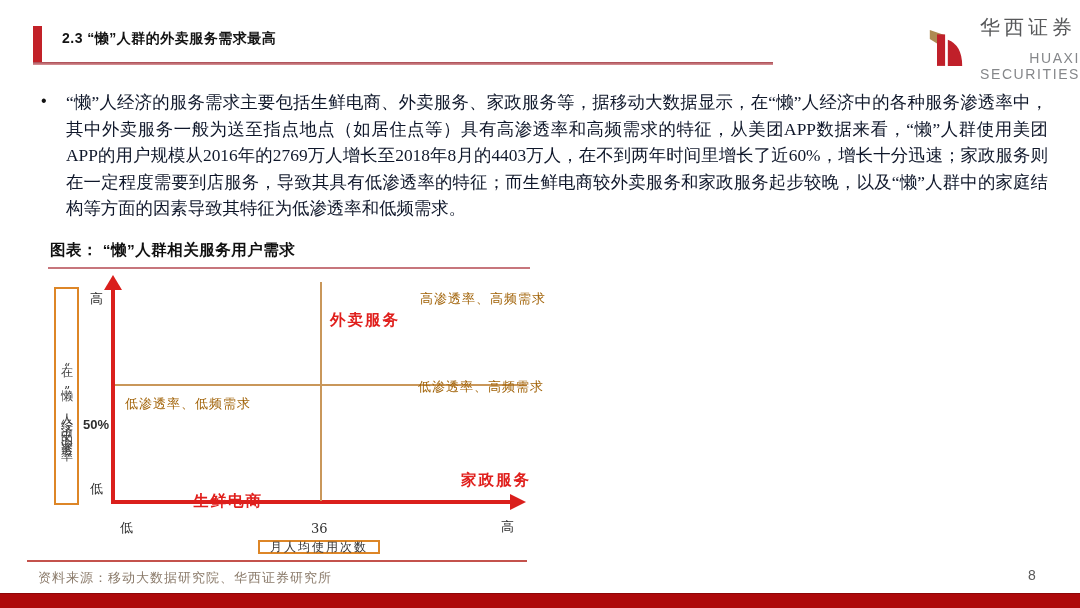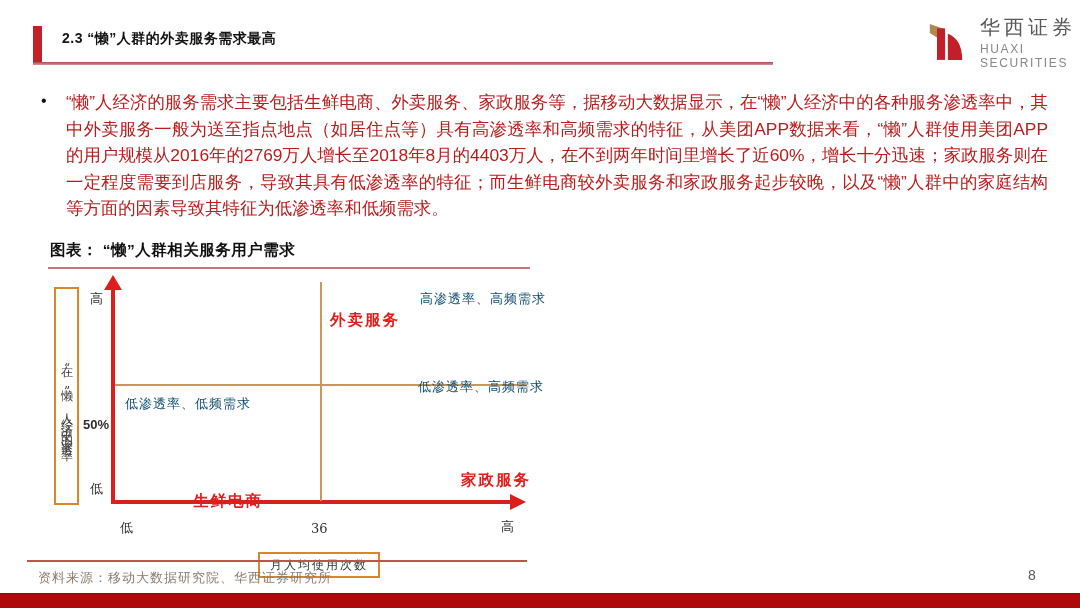--- a/index.html
+++ b/index.html
@@ -10,26 +10,26 @@
   }
   .abs { position:absolute; }
 
   
   .title-accent { left:33px; top:26px; width:9px; height:37px; background:#c22128; }
   .page-title { left:62px; top:30px; font-size:14px; font-weight:bold; color:#141414; letter-spacing:0.5px; }
   .title-underline { left:33px; top:62px; width:740px; height:3px;
     background:linear-gradient(to bottom,#a84850,#d9969a); }
   .logo { left:928px; top:16px; display:flex; align-items:center; gap:16px; }
   .logo-text-cn { font-size:20px; color:#57585a; letter-spacing:4px; font-weight:500; line-height:1.1; }
-  .logo-text-en { font-size:12px; color:#85878a; letter-spacing:1.6px; margin-top:4px; }
+  .logo-text-en { font-size:14px; color:#85878a; letter-spacing:1.6px; margin-top:12px;text-align:right; }
 
   
   .bullet { left:41px; top:92px; font-size:16px; color:#111; }
   .para { left:66px; top:89px; width:982px; font-size:17.4px; line-height:26.5px;
-          text-align:justify; color:#b91c1c; }
+          text-align:justify; color:#0f172a;font-family:Liberation Serif, serif; }
 
   
   .fig-caption { left:50px; top:240px; font-size:15.5px; font-weight:bold; color:#101010; letter-spacing:0.5px; }
   .fig-caption-underline { left:48px; top:267px; width:482px; height:2px; background:#c7767c; }
 
   
   .serifcjk { font-family:"DejaVu Serif", serif; }
   .ylabel-box { left:54px; top:287px; width:25px; height:218px; border:2px solid #dd8627;
     writing-mode:vertical-rl; text-orientation:upright; font-size:12px; letter-spacing:5px;
     color:#3a3a3a; display:flex; align-items:center; justify-content:center; padding-top:8px; }
@@ -44,31 +44,31 @@
 
   .ytick { color:#2e2e2e; font-size:13px; }
   .ytick-high { left:90px; top:290px; }
   .ytick-mid  { left:83px; top:377px; font-family:"Liberation Sans",sans-serif; font-weight:bold;margin-top:40px; }
   .ytick-low  { left:90px; top:480px; }
   .xtick { color:#2e2e2e; font-size:13px; }
   .xtick-low { left:120px; top:519px; }
   .xtick-mid { left:311px; top:521px; }
   .xtick-high{ left:501px; top:518px; }
 
-  .qnote { font-size:13px; color:#0c4a6e; letter-spacing:1px; }
+  .qnote { font-size:13px; color:#a16207; letter-spacing:1px; }
   .qnote-top { left:420px; top:290px; }
   .qnote-bl  { left:125px; top:395px; }
   .qnote-br  { left:418px; top:378px; }
 
   .svc { font-size:15.5px; font-weight:bold; color:#e01f1c; letter-spacing:2px; }
   .svc-waimai    { left:330px; top:310px; }
   .svc-shengxian { left:193px; top:451px;margin-top:40px; }
   .svc-jiazheng  { left:461px; top:470px; }
 
-  .xlabel-box { left:258px; top:552px; width:122px; height:26px; border:2px solid #dd8627;
+  .xlabel-box { left:258px; top:540px; width:122px; height:14px; border:2px solid #dd8627;
     display:flex; align-items:center; justify-content:center; font-size:12px; color:#333; letter-spacing:2px; }
   .chart-bottom-line { left:27px; top:560px; width:500px; height:2px; background:#c4524c; }
 
   
   .source { left:38px; top:569px; font-size:13px; color:#8b7b6b; letter-spacing:1px; }
   .page-num { left:1028px; top:567px; font-size:14px; color:#5a5a5a; }
   .footer-bar { left:0; top:593px; width:1080px; height:15px; background:#ad090b; border-top:1px solid #8d0608; }
 </style>
 </head>
 <body>

